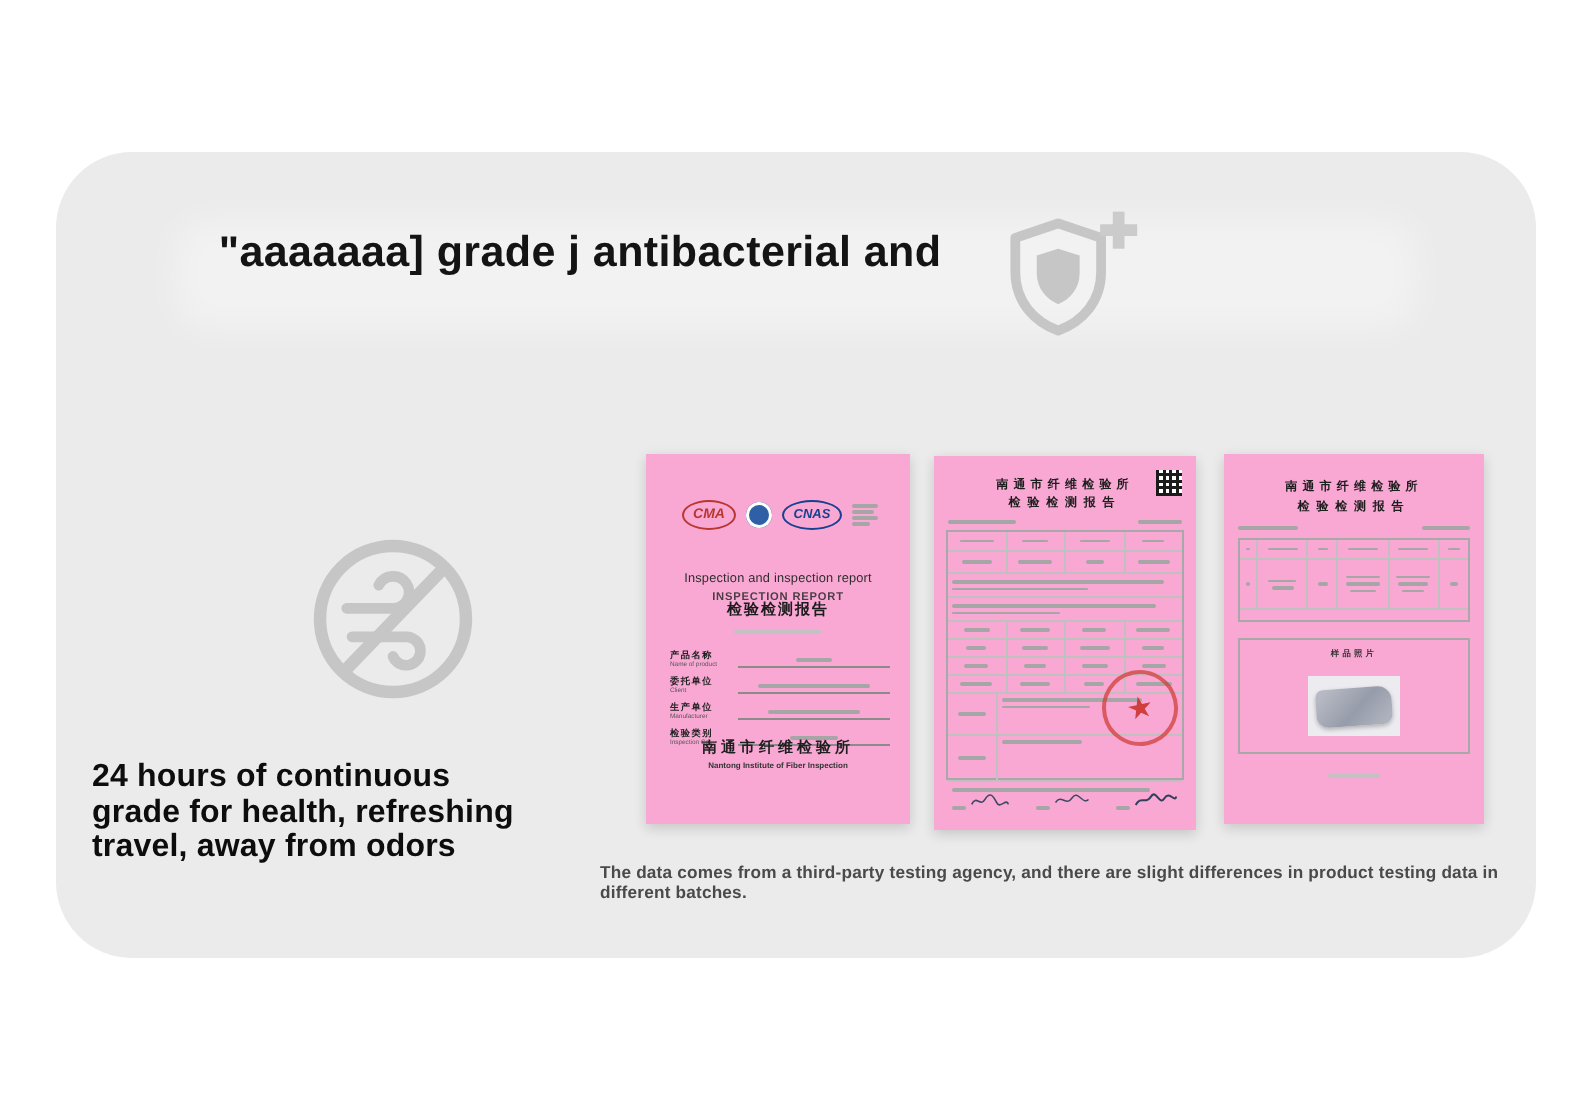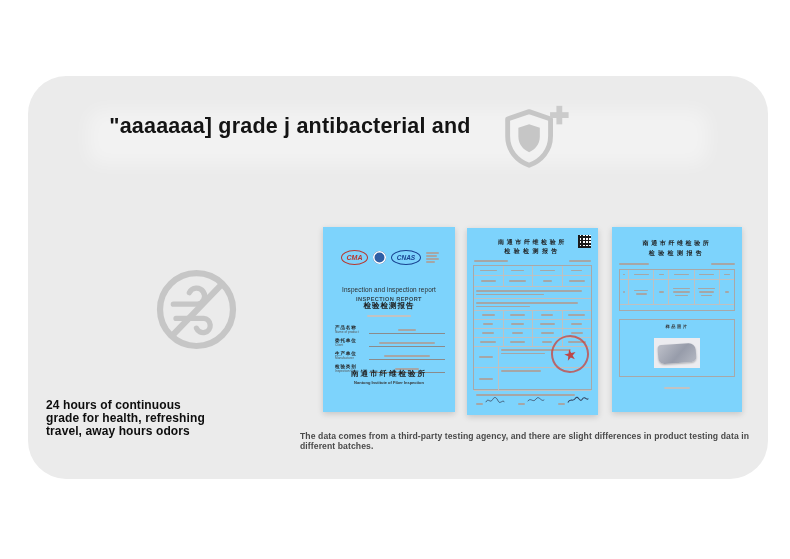--- a/index.html
+++ b/index.html
@@ -19,25 +19,25 @@
   .hero-title{
     position:absolute;left:32px;top:37px;width:460px;text-align:center;
     font-size:21.5px;font-weight:700;color:#141414;line-height:1.22;letter-spacing:.2px;
   }
   
   .shield-wrap{position:absolute;left:466px;top:27px;width:78px;height:70px;}
   .badge24-wrap{position:absolute;left:14px;top:183px;width:96px;height:96px;}
   .noodor-wrap{position:absolute;left:124px;top:189px;width:89px;height:89px;}
   .feature-text{
     position:absolute;left:18px;top:304px;width:290px;
-    font-size:12px;font-weight:700;color:#0d0d0d;line-height:1.1;letter-spacing:.1px;margin-top:19px;
+    font-size:16px;font-weight:700;color:#0d0d0d;line-height:1.1;letter-spacing:.1px;
   }
   
   .cert{
-    position:absolute;background:#7dd3fc;box-shadow:0 2px 6px rgba(0,0,0,.16);
+    position:absolute;background:#f9a8d4;box-shadow:0 2px 6px rgba(0,0,0,.16);
     overflow:hidden;
   }
   .cert1{left:295px;top:151px;width:132px;height:185px;}
   .cert2{left:439px;top:152px;width:131px;height:187px;}
   .cert3{left:584px;top:151px;width:130px;height:185px;}
   
   .b{background:#a6a6a6;height:2px;border-radius:1px;}
   .b.light{background:#c2c2c2;}
   
   .c1-logos{position:absolute;top:23px;left:6px;right:4px;display:flex;align-items:center;justify-content:center;gap:5px;}
@@ -121,21 +121,21 @@
         <circle cx="50" cy="50" r="41" fill="none" stroke="#c6c6c6" stroke-width="7"></circle>
         <path d="M24 44 H51 A9 9 0 1 0 42 31" fill="none" stroke="#c6c6c6" stroke-width="6" stroke-linecap="round"></path>
         <path d="M27 60 H58 A8 8 0 1 1 50 71" fill="none" stroke="#c6c6c6" stroke-width="6" stroke-linecap="round"></path>
         <path d="M23 79 L78 22" stroke="#c6c6c6" stroke-width="7" stroke-linecap="round"></path>
       </svg>
     </div>
 
     <div class="feature-text">
       <div>24 hours of continuous</div>
       <div>grade for health, refreshing</div>
-      <div>travel, away hours odors</div>
+      <div>travel, away from odors</div>
     </div>
 
     <div class="cert cert1">
       <div class="c1-logos">
         <span class="cma-oval">
           <span>CMA</span>
         </span>
         <span class="ilac-circle"></span>
         <span class="cnas-oval">
           <span>CNAS</span>

